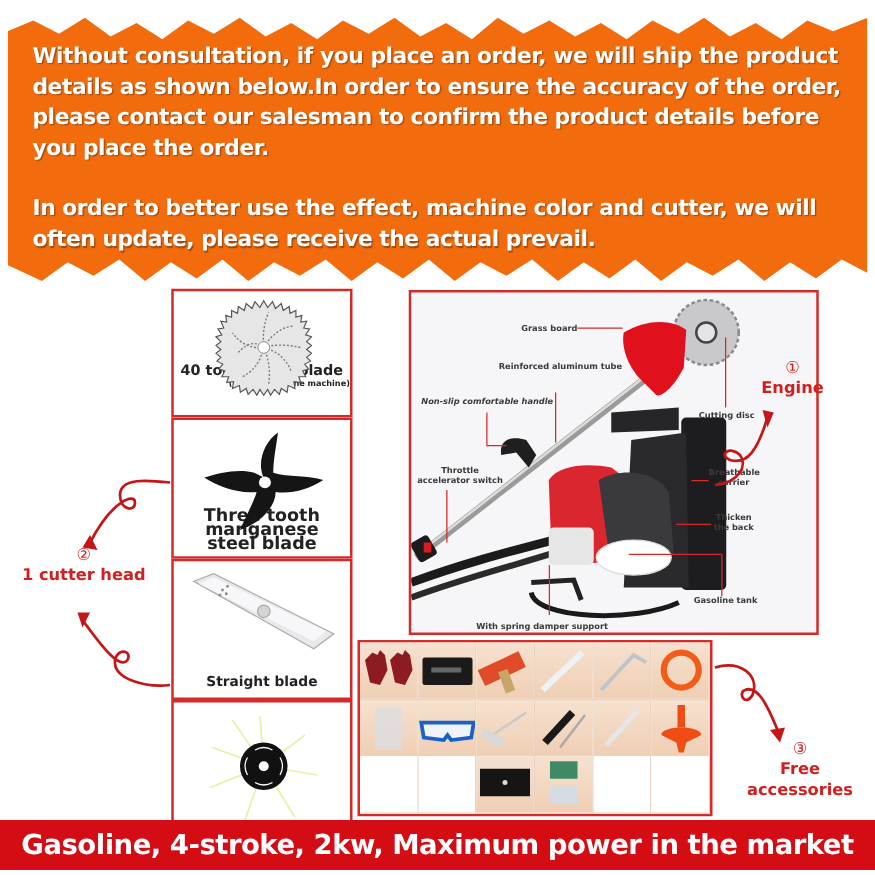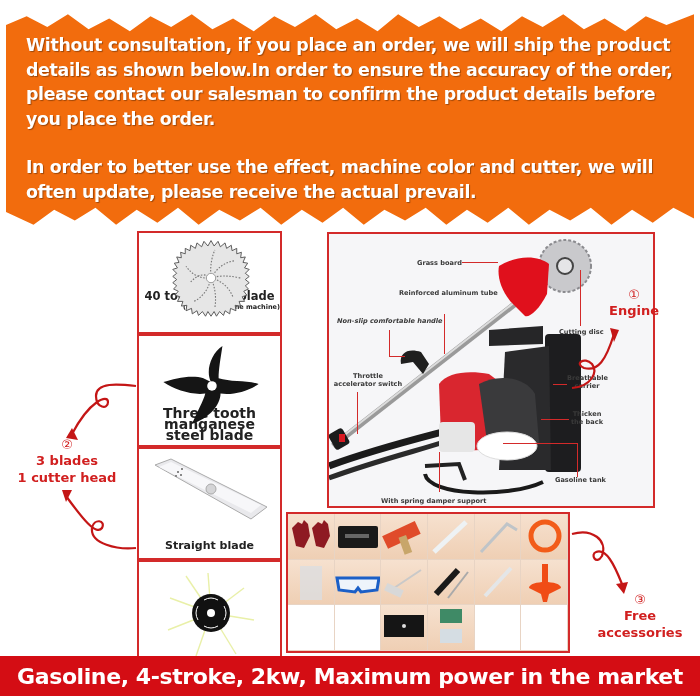--- a/index.html
+++ b/index.html
@@ -313,21 +313,20 @@
   </g>
 </svg>
 
 <div class="callout" style="left:604px;top:287px;width:60px;">
   <span class="num">①</span>
   <span class="t">Engine</span>
 </div>
 
 <div class="callout" style="left:2px;top:437px;width:130px;">
   <span class="num">②</span>
-  <span class="t">3 blades</span>
   <span class="t">1 cutter head</span>
 </div>
 
 <div class="callout" style="left:590px;top:592px;width:100px;">
   <span class="num">③</span>
   <span class="t">Free</span>
   <span class="t">accessories</span>
 </div>
 
 <div class="bottom-banner">Gasoline, 4-stroke, 2kw, Maximum power in the market</div>

